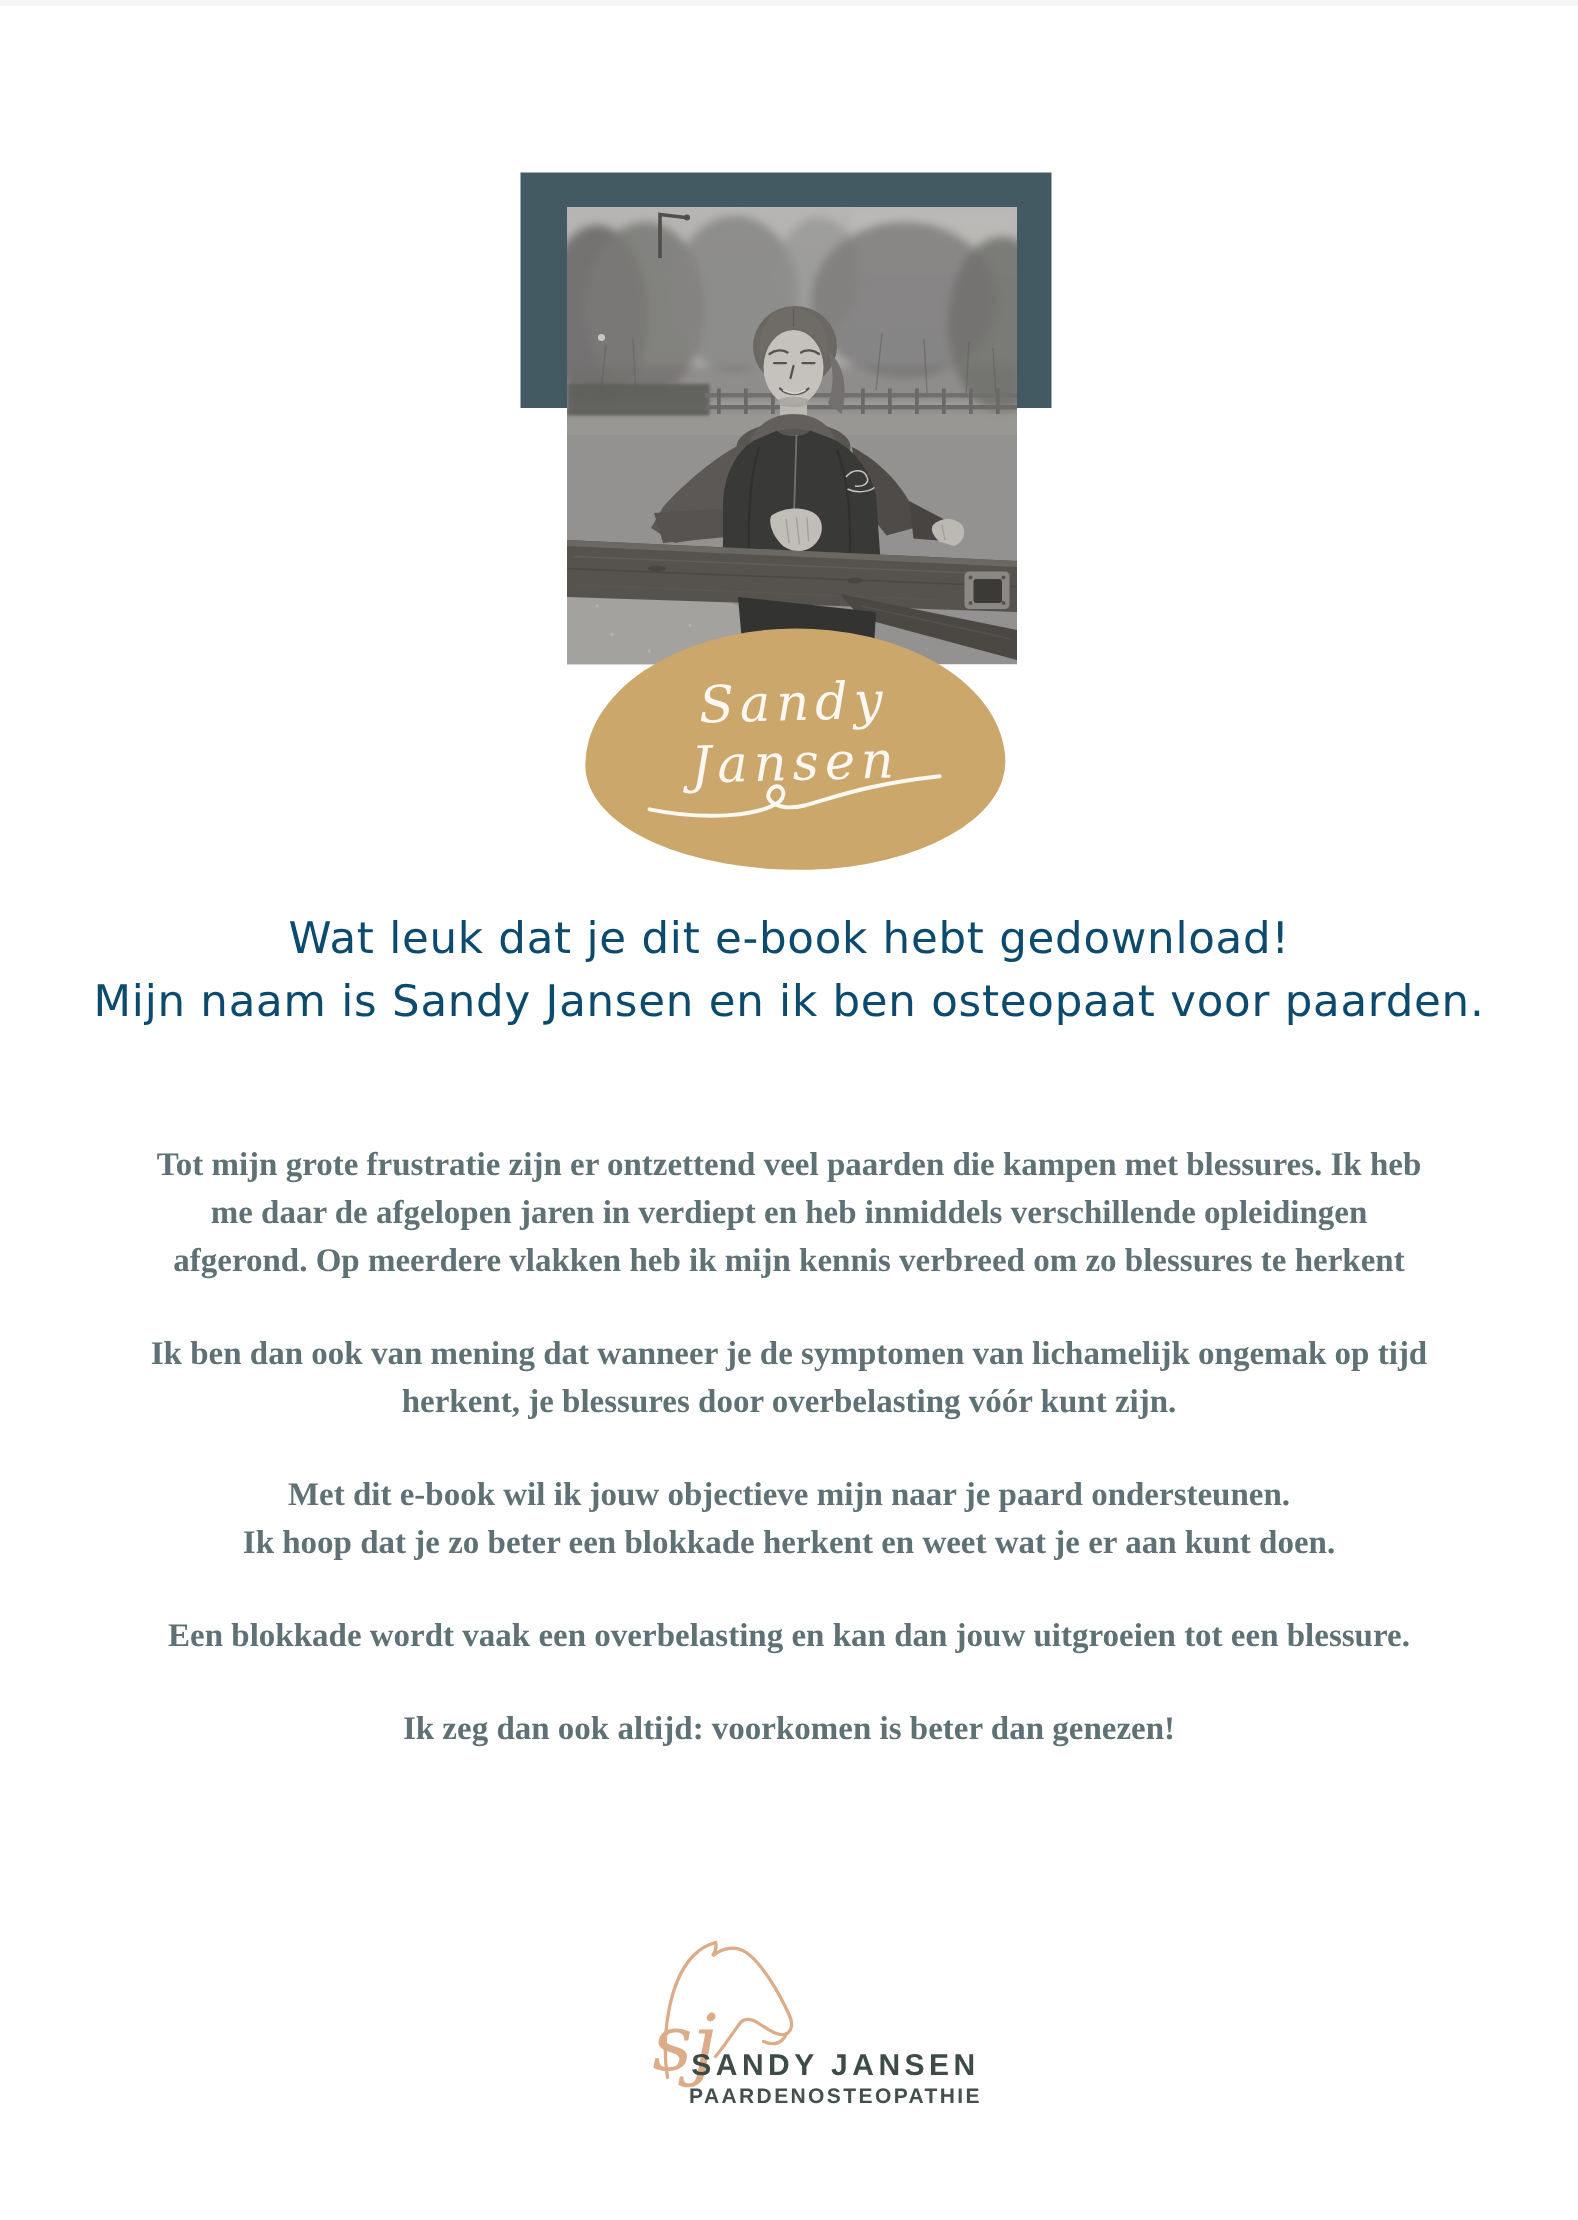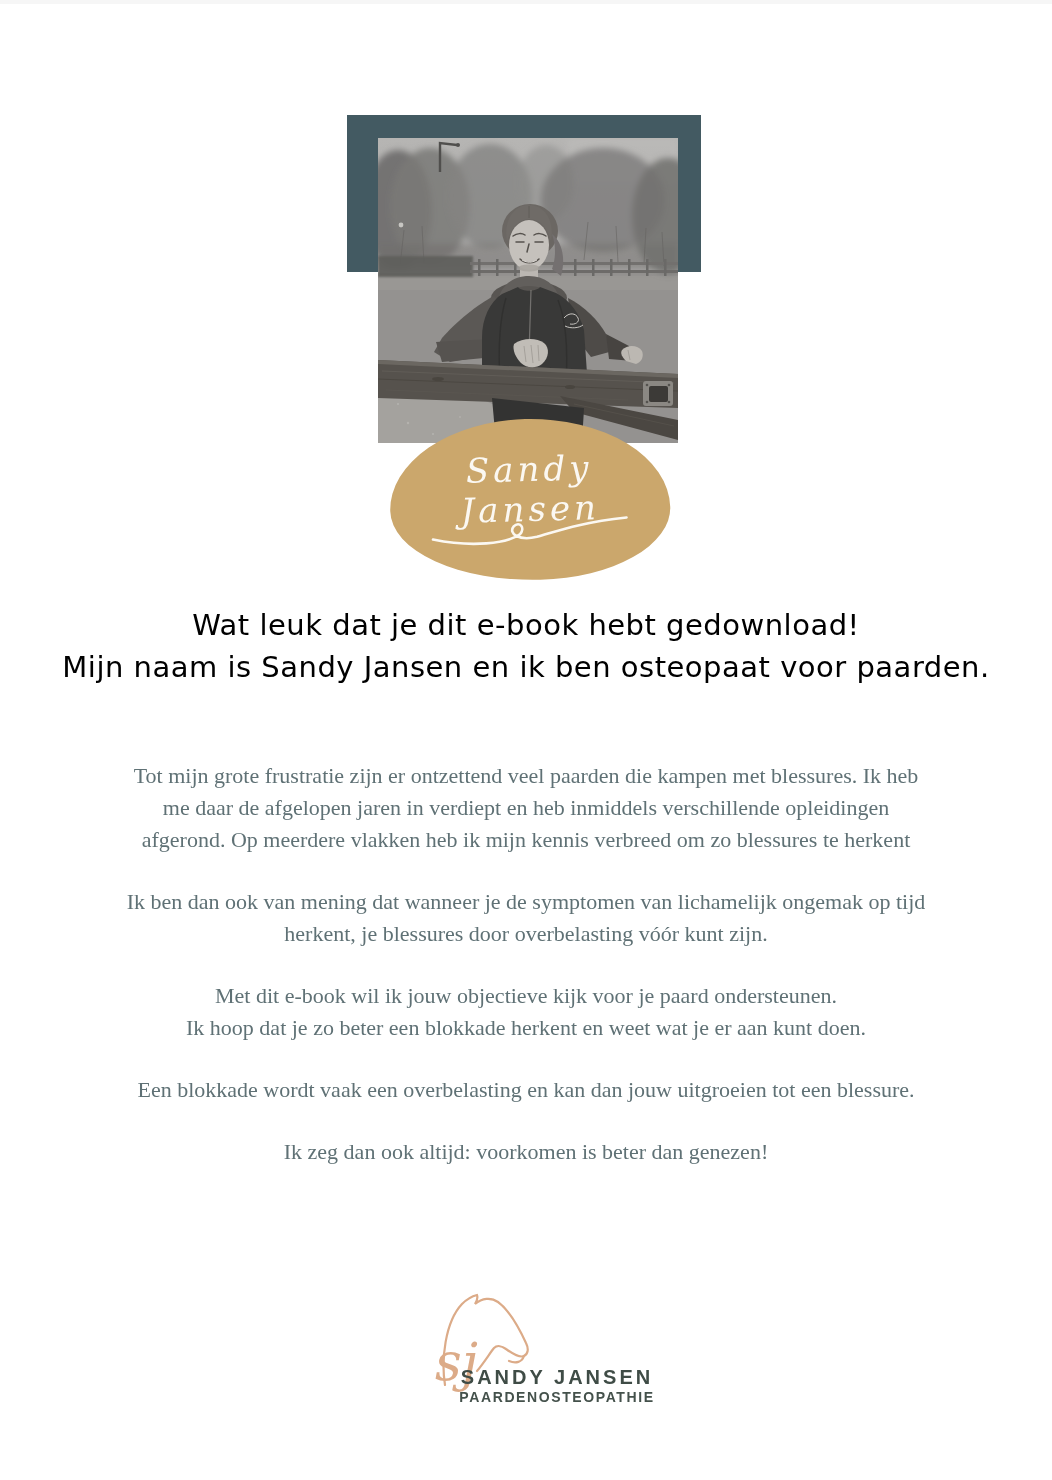--- a/index.html
+++ b/index.html
@@ -20,30 +20,30 @@
   .sig{
     position:absolute;left:0;top:30px;width:100%;text-align:center;
     font-family:"DejaVu Serif",serif;font-style:italic;font-size:34px;color:#fbf8f2;
     letter-spacing:4px;
   }
   .swirl{position:absolute;left:36px;top:86px;}
 
   
   .heading{
     position:absolute;top:604px;left:0;width:1052px;text-align:center;
-    color:#000000;font-family:"DejaVu Sans",sans-serif;font-size:29px;line-height:42px;
+    color:#0c4a6e;font-family:"DejaVu Sans",sans-serif;font-size:29px;line-height:42px;
     letter-spacing:0.5px;
   }
 
   
   .bodycopy{
     position:absolute;top:760px;left:36px;width:980px;text-align:center;
     font-family:"Liberation Serif",serif;font-size:22px;line-height:32px;color:#5f7175;
   }
-  .para{margin:0 0 30px 0;}
+  .para{margin:0 0 30px 0;font-weight:bold;}
   .line{display:block;}
 
   
   .logo{position:absolute;left:425px;top:1288px;width:260px;height:125px;}
   .logo-art{position:absolute;left:0;top:0;}
   .logo-name{
     position:absolute;left:22px;top:78px;width:220px;text-align:center;
     font-family:"Liberation Sans",sans-serif;font-weight:bold;font-size:20px;
     letter-spacing:3px;color:#3f4c46;white-space:nowrap;
   }
@@ -219,21 +219,21 @@
     <p class="para">
       <span class="line">Tot mijn grote frustratie zijn er ontzettend veel paarden die kampen met blessures. Ik heb</span>
       <span class="line">me daar de afgelopen jaren in verdiept en heb inmiddels verschillende opleidingen</span>
       <span class="line">afgerond. Op meerdere vlakken heb ik mijn kennis verbreed om zo blessures te herkent</span>
     </p>
     <p class="para">
       <span class="line">Ik ben dan ook van mening dat wanneer je de symptomen van lichamelijk ongemak op tijd</span>
       <span class="line">herkent, je blessures door overbelasting vóór kunt zijn.</span>
     </p>
     <p class="para">
-      <span class="line">Met dit e-book wil ik jouw objectieve kijk voor je paard ondersteunen.</span>
+      <span class="line">Met dit e-book wil ik jouw objectieve mijn naar je paard ondersteunen.</span>
       <span class="line">Ik hoop dat je zo beter een blokkade herkent en weet wat je er aan kunt doen.</span>
     </p>
     <p class="para">
       <span class="line">Een blokkade wordt vaak een overbelasting en kan dan jouw uitgroeien tot een blessure.</span>
     </p>
     <p class="para">
       <span class="line">Ik zeg dan ook altijd: voorkomen is beter dan genezen!</span>
     </p>
   </div>
 

